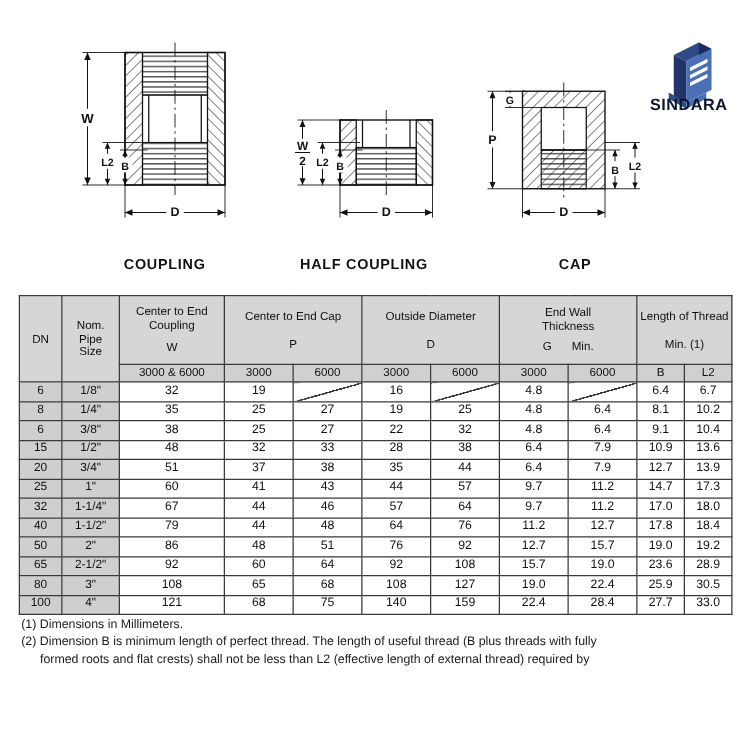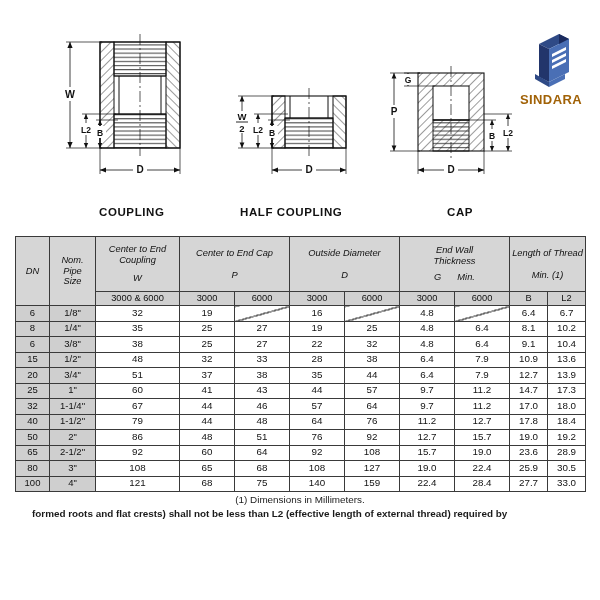--- a/index.html
+++ b/index.html
@@ -38,27 +38,27 @@
   
   #logo {
     position: absolute;
     left: 505px;
     top: 32px;
     width: 92px;
     height: 80px;
   }
   #logo-text {
     position: absolute;
-    left: 0; top: 60px;
+    left: 0; top: 44px;
     width: 92px;
     text-align: center;
     font-size: 13px;
     font-weight: bold;
     letter-spacing: 0.4px;
-    color: #a16207;
+    color: #0f172a;
   }
 
   
   #spec-table-wrap {
     position: absolute;
     left: 15px;
     top: 236px;
     width: 570px;
   }
   table.spec {
@@ -73,21 +73,21 @@
     vertical-align: middle;
     padding: 0;
     font-weight: normal;
     line-height: 1.12;
     color: #111;
   }
   .hdr {
     background: #d6d6d6;
     font-size: 9.3px;
   }
-  .hdr-main { height: 54px; font-style: italic; }
+  .hdr-main { height: 54px; }
   .sub { background: #d0d0d0; height: 13px; font-size: 9.3px; margin-top: 42px; }
   td.dn, td.nps {
     background: #cfcfcf;
     font-size: 9.5px;
   }
   td.val {
     background: #ffffff;
     height: 14.5px;
     font-size: 9.8px;
   }
@@ -103,22 +103,22 @@
   
   #footnotes {
     position: absolute;
     left: 17px;
     top: 493px;
     width: 566px;
     font-size: 9.9px;
     color: #1a1a1a;
     line-height: 1.38;
   }
-  .fn { margin-bottom: 0.5px; text-align: center; }
-  .fn-indent { padding-left: 15px; text-align: justify; font-weight: bold; }
+  .fn { margin-bottom: 0.5px; }
+  .fn-indent { padding-left: 15px; text-align: justify; }
 </style>
 </head>
 <body>
 
 <div id="drawings">
 
   <svg style="position:absolute; left:48px; top:28px;" width="175" height="172" viewBox="0 0 175 172">
     <defs>
       <pattern id="hatchA" width="6" height="6" patternUnits="userSpaceOnUse" patternTransform="rotate(45)">
         <line x1="0" y1="0" x2="0" y2="6" stroke="#222" stroke-width="0.9"></line>
@@ -521,14 +521,15 @@
           <td class="val">28.4</td>
           <td class="val">27.7</td>
           <td class="val">33.0</td>
         </tr>
       </tbody>
   </table>
 </div>
 
 <div id="footnotes">
   <div class="fn">(1) Dimensions in Millimeters.</div>
+  <div class="fn">(2) Dimension B is minimum length of perfect thread.   The length of useful thread (B plus threads with fully</div>
   <div class="fn fn-indent">formed roots and flat crests) shall not be less than L2 (effective length of external thread) required by</div>
 </div>
 
 </body></html>

